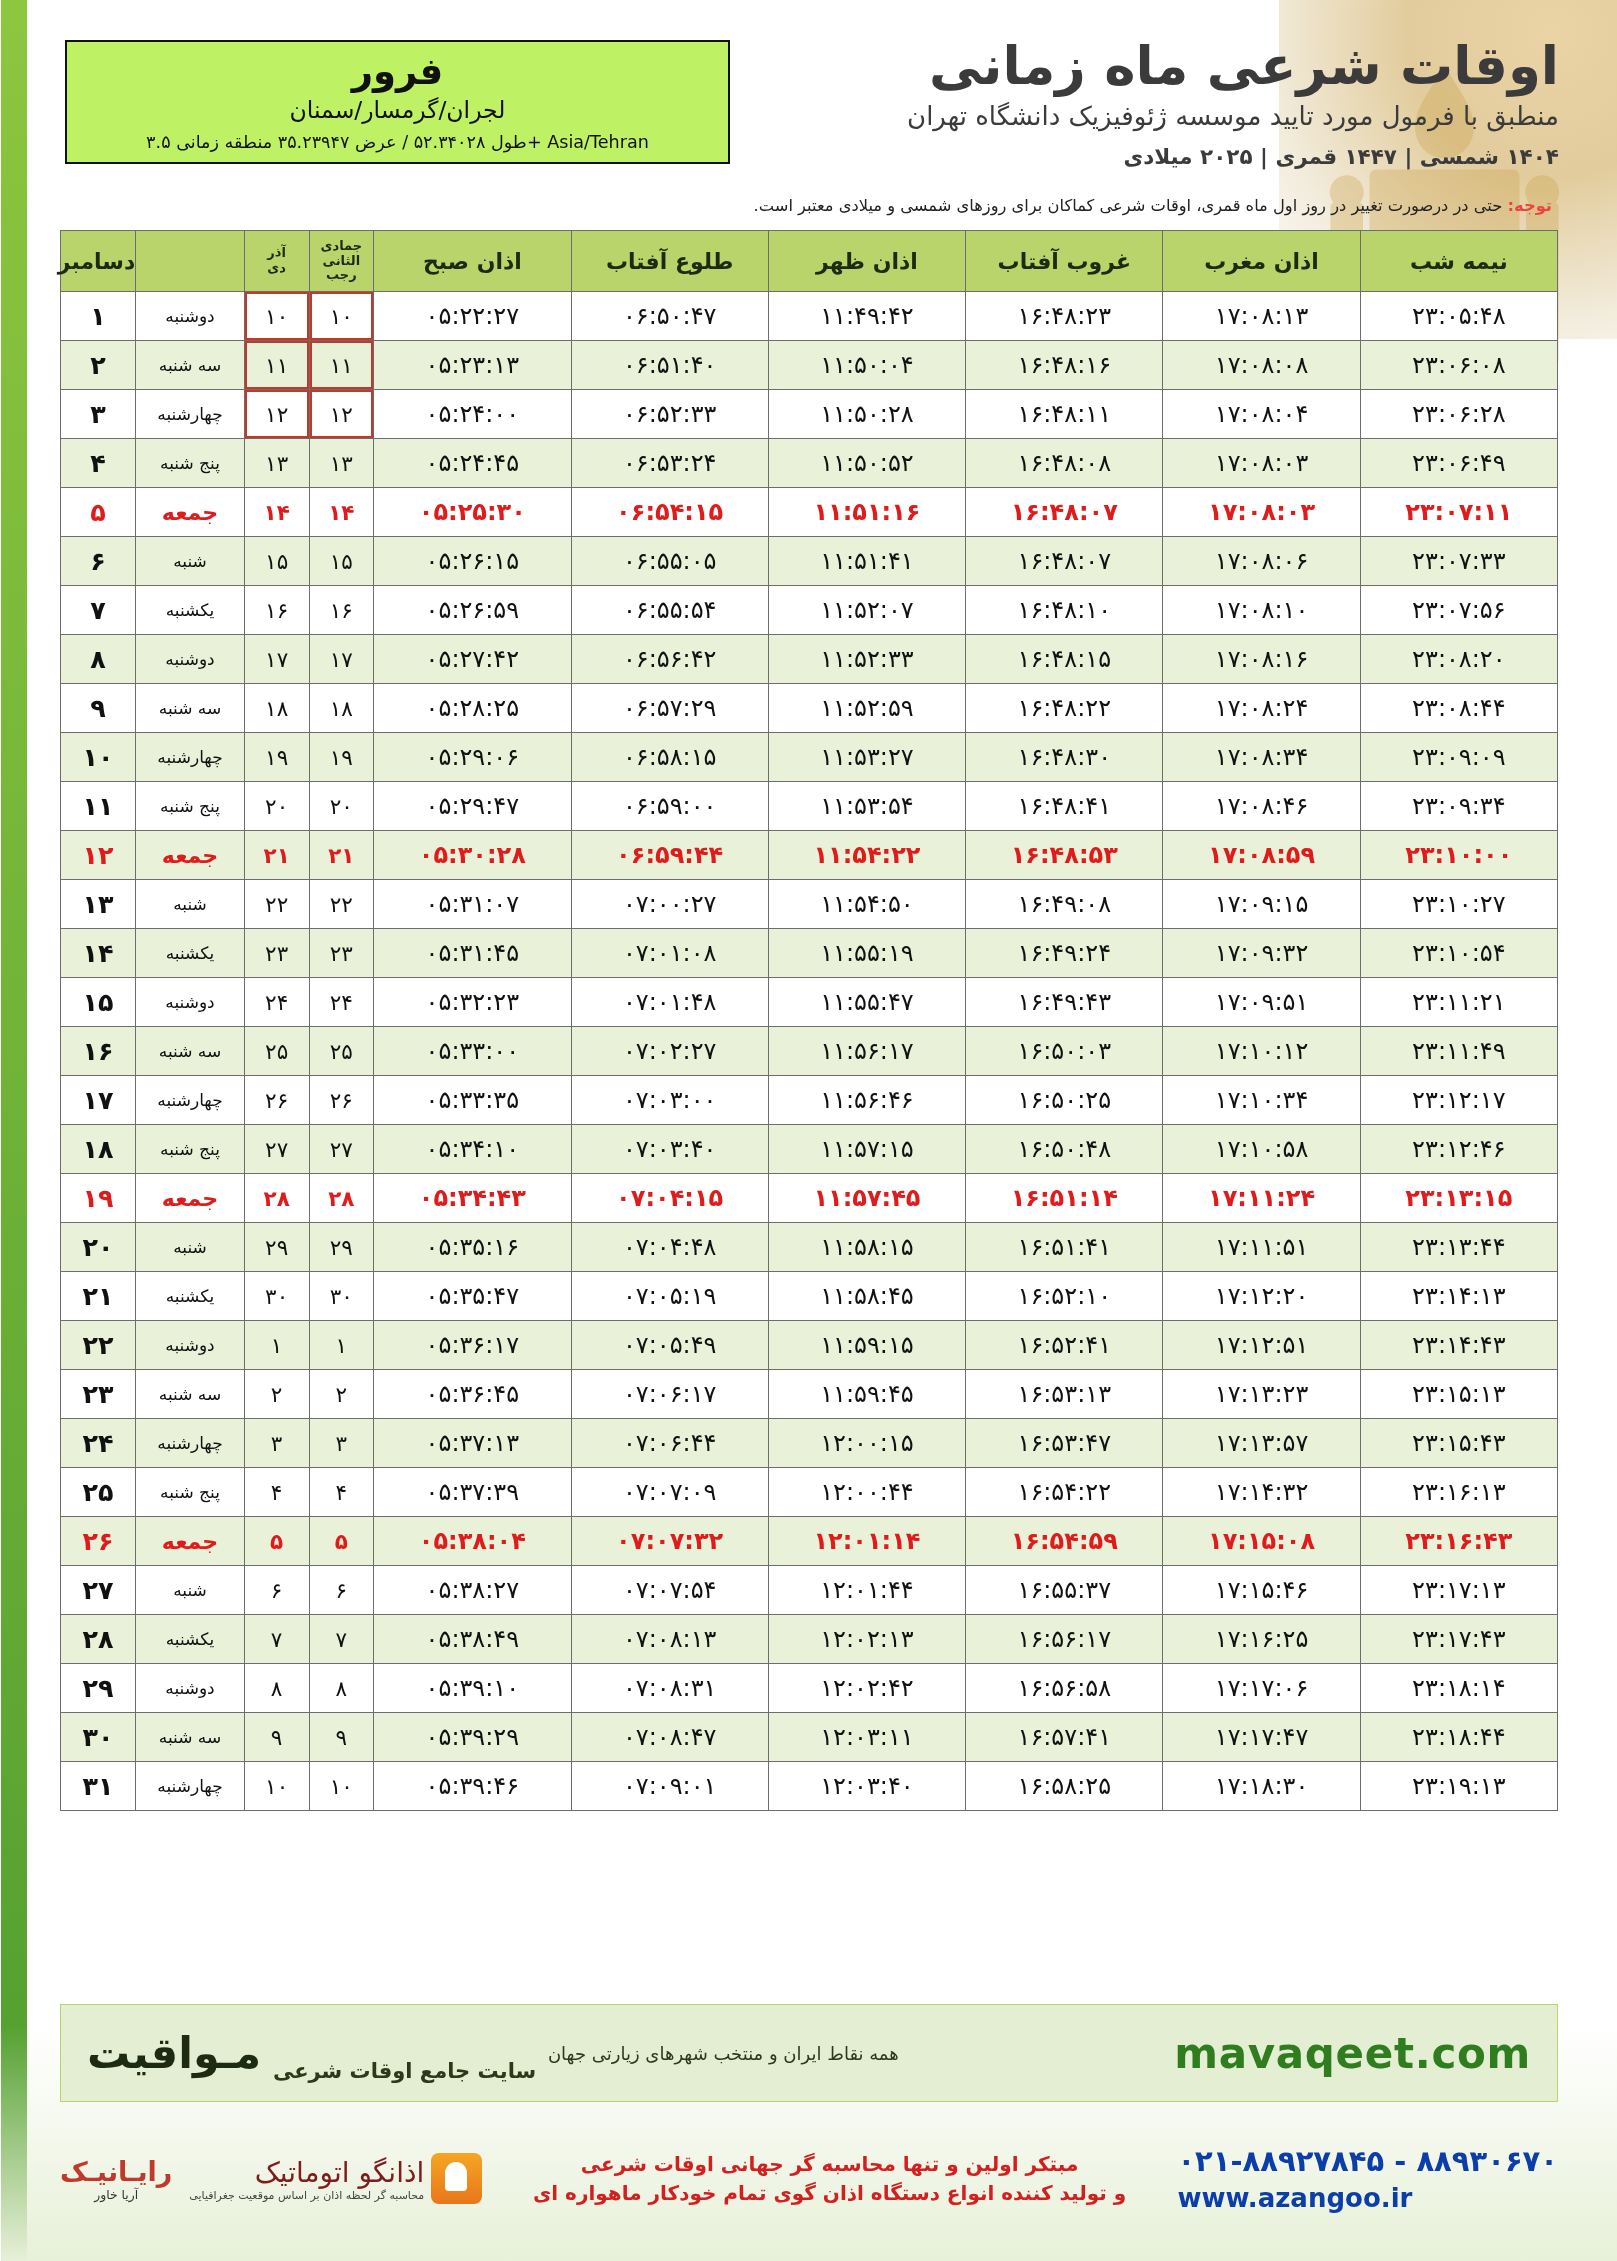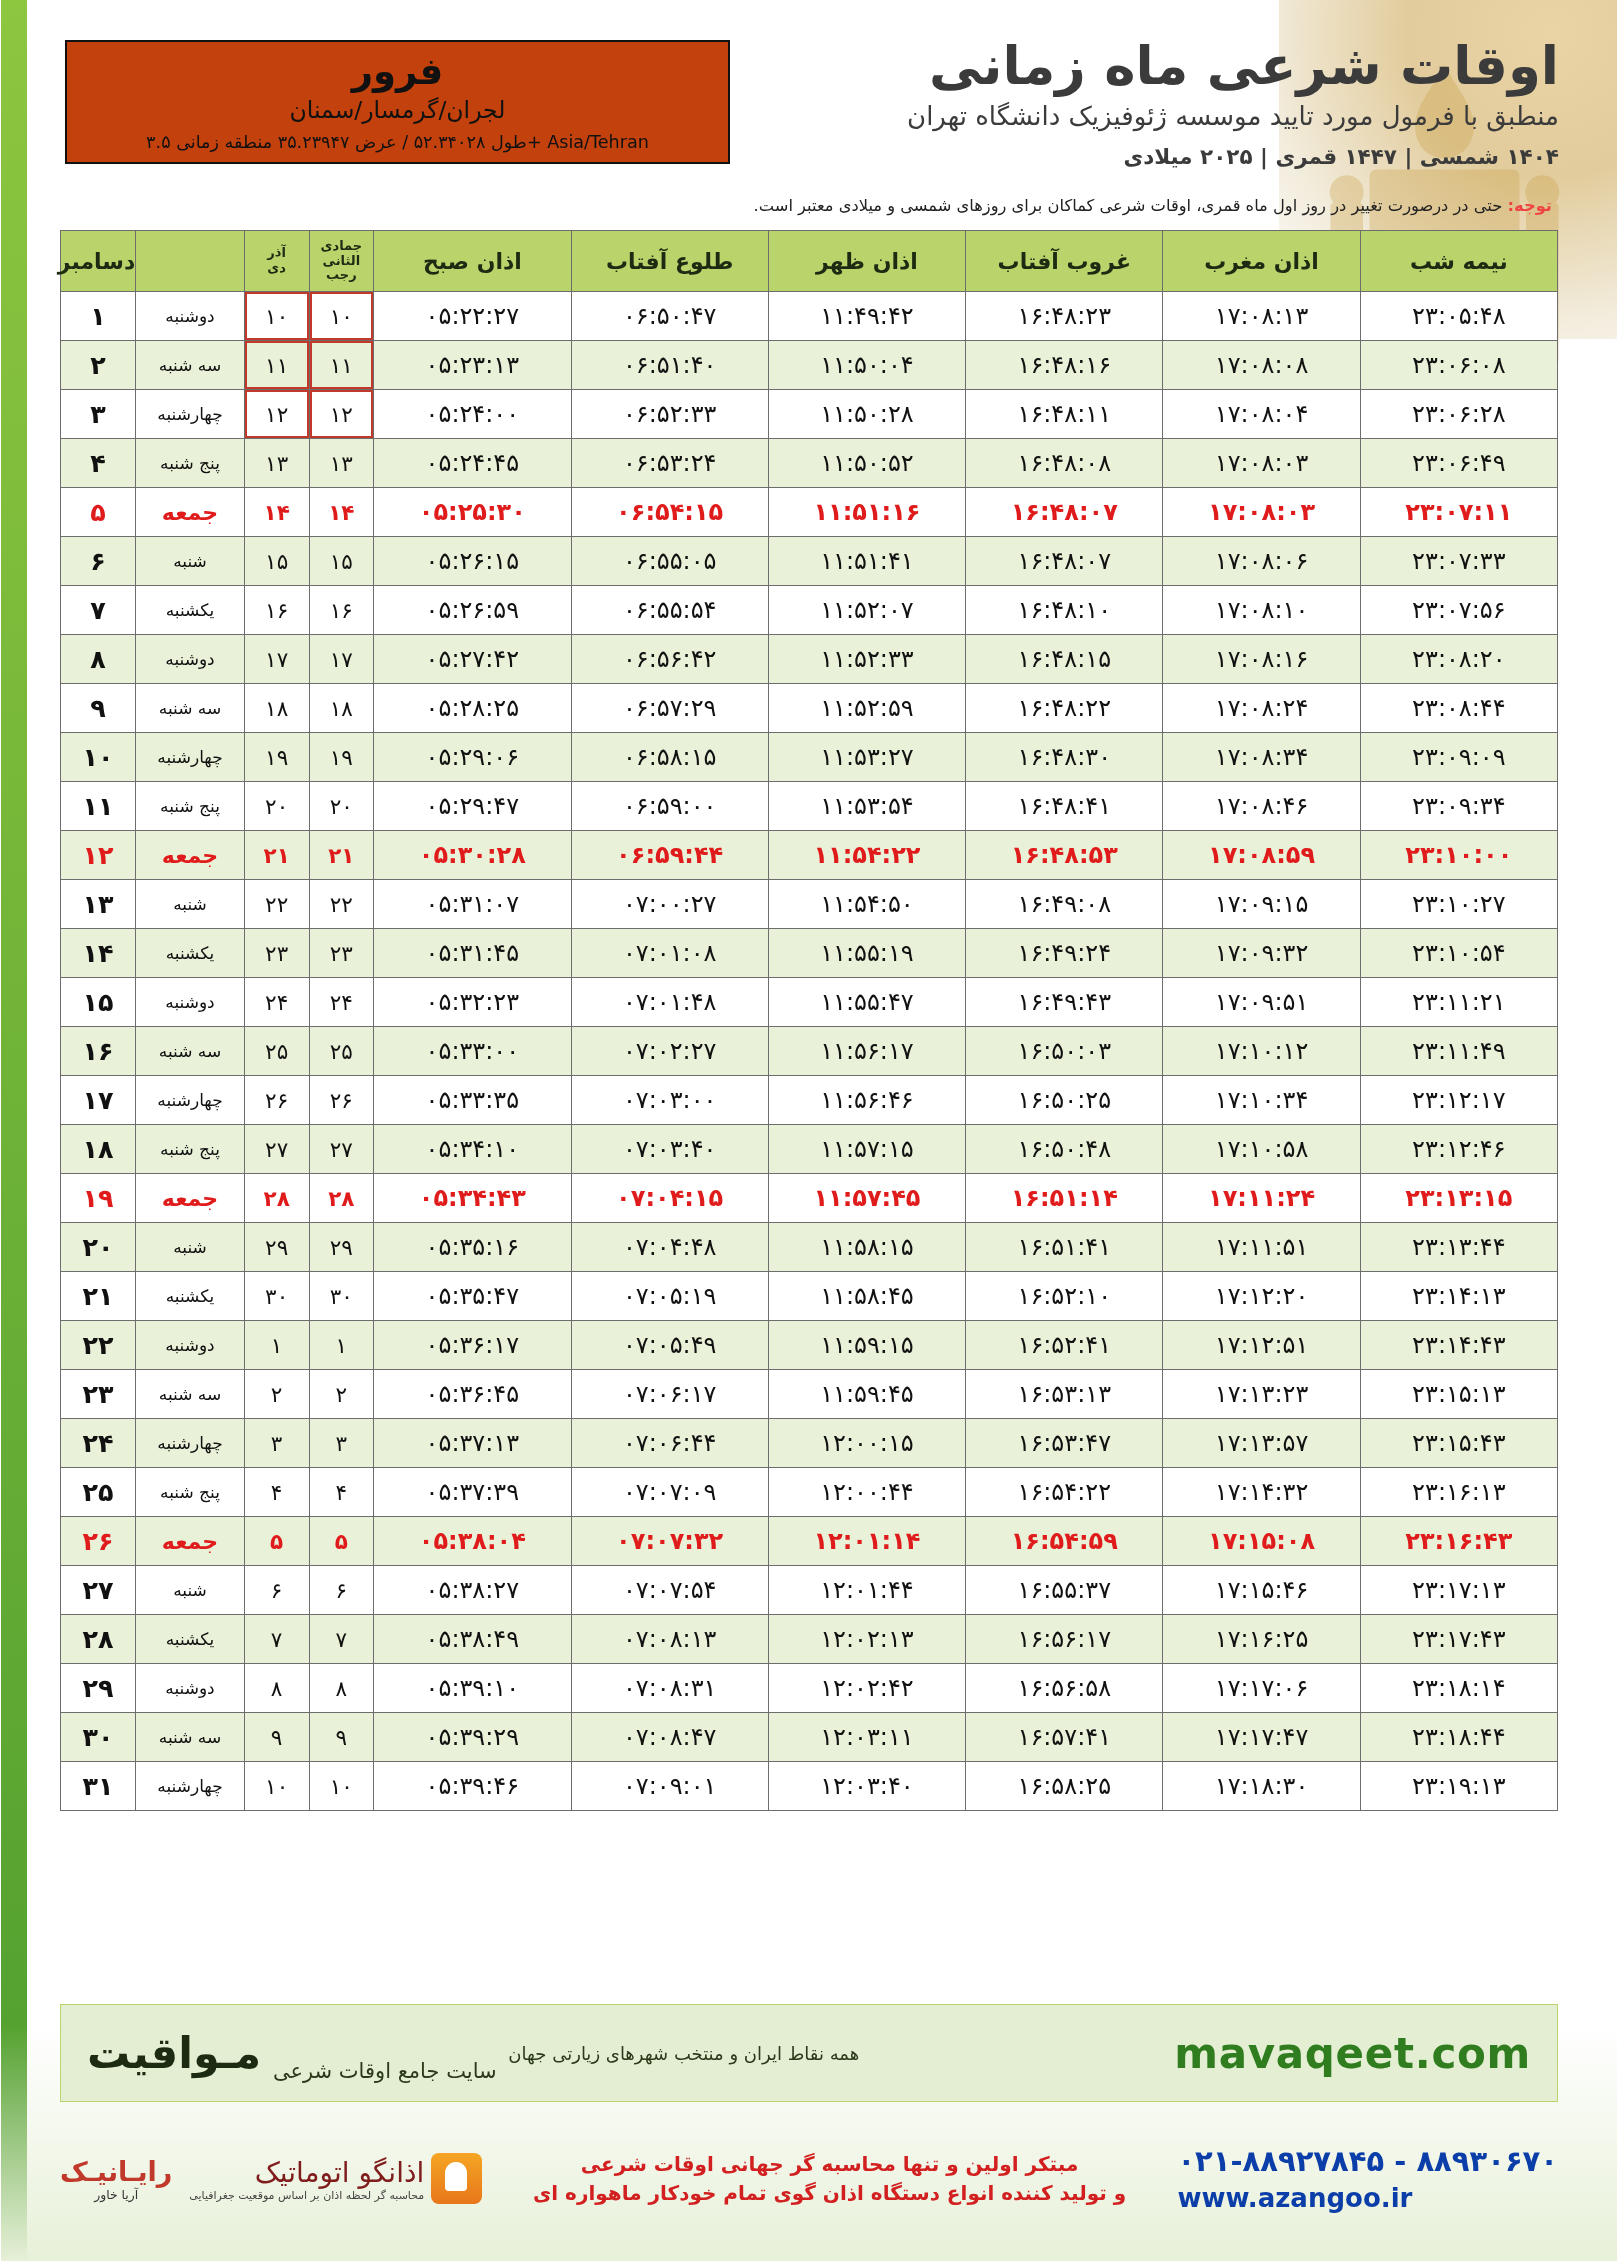--- a/index.html
+++ b/index.html
@@ -35,21 +35,21 @@
   }
   .title-sub{
     font-size:26px;font-weight:normal;color:#3b3b3b;margin-top:6.5px;
   }
   .title-years{
     font-size:21.5px;color:#3b3b3b;margin-top:13px;font-weight:bold;
   }
   
   .locbox{
     position:absolute;top:40px;left:65px;width:665px;height:124px;
-    border:2px solid #111;background:#c2410c;box-sizing:border-box;
+    border:2px solid #111;background:#bef264;box-sizing:border-box;
     text-align:center;padding-top:9px;
   }
   .loc-city{font-size:37px;font-weight:bold;color:#111;line-height:1.15;}
   .loc-prov{font-size:23.5px;color:#111;margin-top:2.6px;}
   .loc-coord{font-size:17.6px;color:#111;margin-top:7.8px;direction:ltr;}
   
   .note{
     position:absolute;top:196px;left:65px;width:1487px;text-align:right;
     font-size:16.3px;color:#222;
   }
@@ -84,21 +84,21 @@
   .hijri-box{box-shadow:inset 0 0 0 2px #c0392b;}
   
   .brandband{
     position:absolute;left:60px;top:2004px;width:1498px;height:98px;
     background:#e4eed2;border:1.3px solid #b9d46a;box-sizing:border-box;
     display:flex;align-items:center;justify-content:space-between;
     padding:0 26px;
   }
   .brand-right{display:flex;align-items:center;gap:11.7px;direction:rtl;}
   .brand-name{font-size:43px;font-weight:bold;color:#1d2b12;letter-spacing:1.3px;}
-  .brand-tag{font-size:21px;color:#2b3b19;font-weight:normal;margin-top:36px;}
+  .brand-tag{font-size:21px;color:#2b3b19;font-weight:bold;margin-top:36px;}
   .brand-tag2{font-size:18px;color:#2b3b19;}
   .brand-site{font-size:42px;font-weight:bold;color:#2f7d1e;direction:ltr;letter-spacing:0.7px;}
   
   .bottom{
     position:absolute;left:60px;top:2120px;width:1498px;height:117px;
     display:flex;align-items:center;justify-content:space-between;
   }
   .b-left{direction:ltr;text-align:left;color:#0b3ea8;font-weight:bold;}
   .b-phone{font-size:29px;letter-spacing:0.7px;}
   .b-web{font-size:26px;margin-top:5.2px;}

